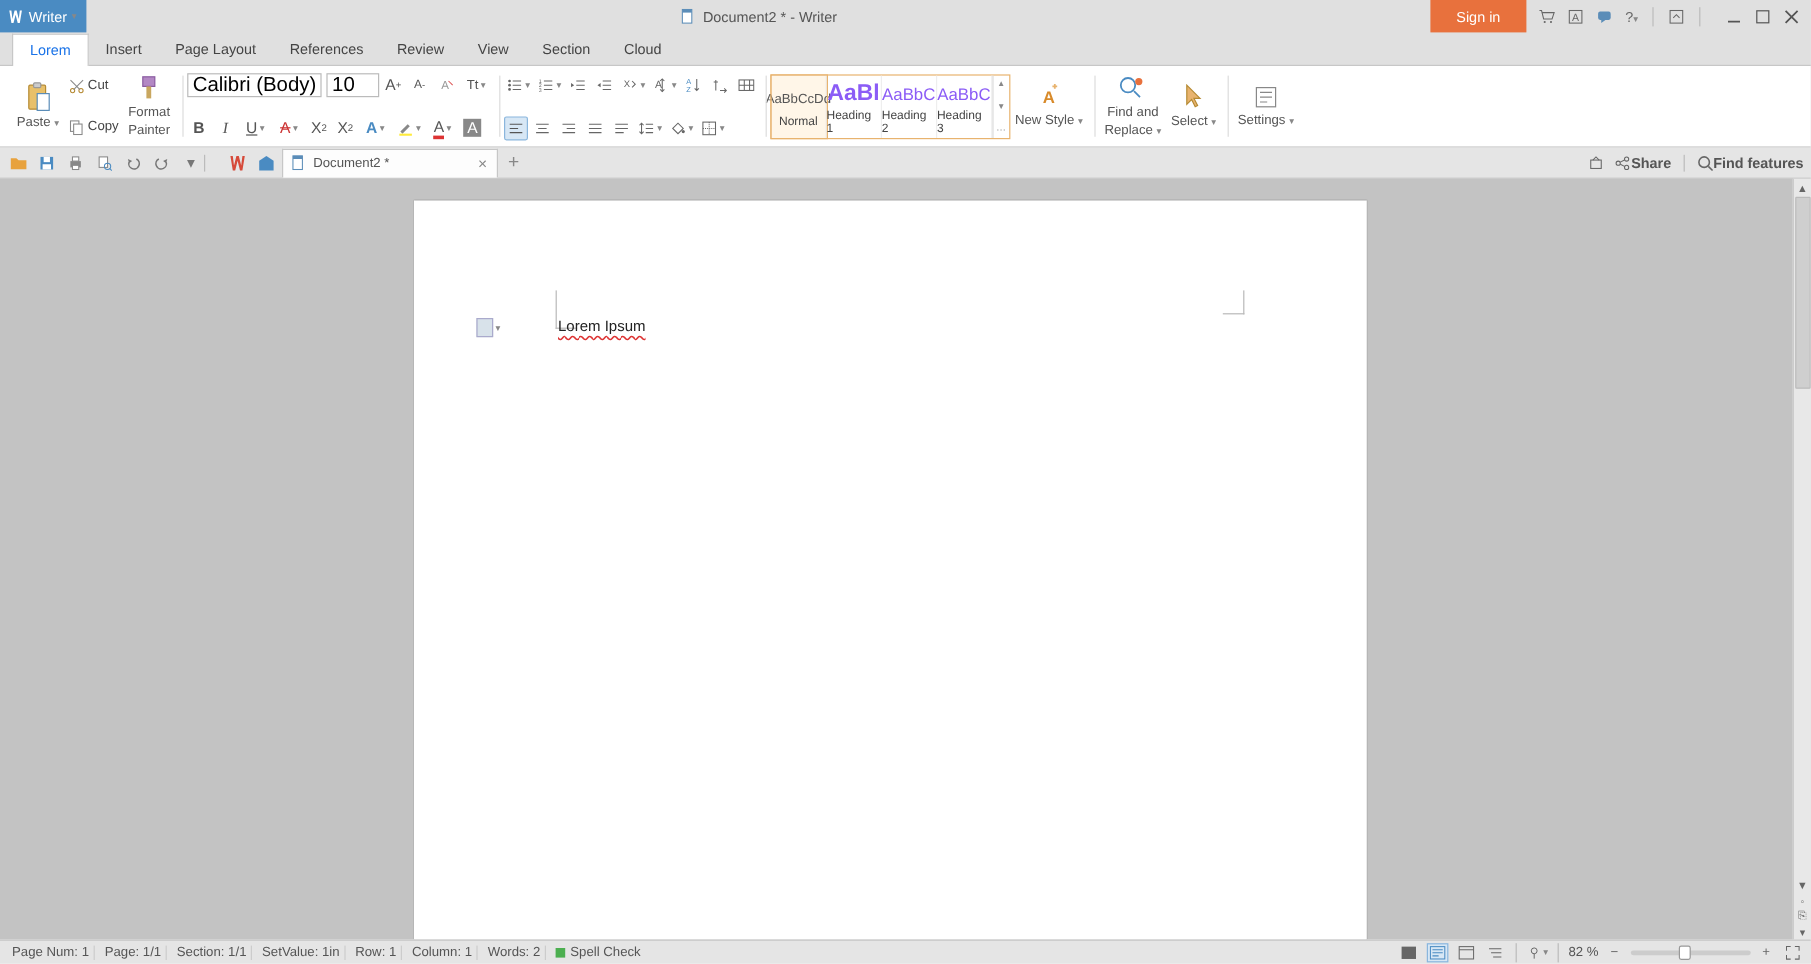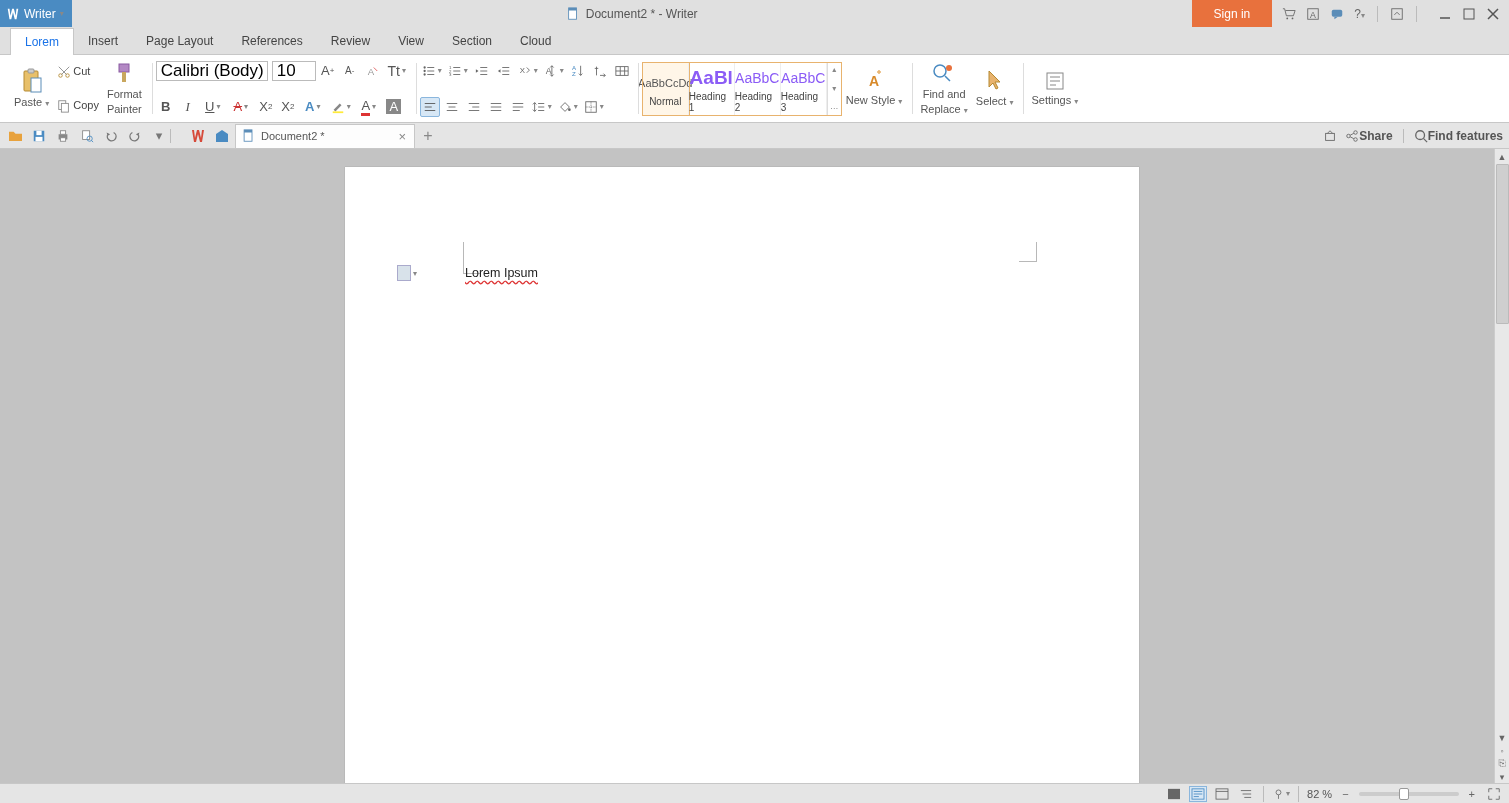--- a/index.html
+++ b/index.html
@@ -214,21 +214,21 @@
             <span style="font-size:10px">A</span>
             <sup style="font-size:8px">-</sup>
           </div>
         <div class="sbtn">
             <svg width="14" height="14" viewBox="0 0 16 16">
               <text x="3" y="12" font-size="11" fill="#999">A</text>
               <path d="M10 4 L14 8" stroke="#d55"></path>
             </svg>
           </div>
         <div class="sbtn dd" style="width:26px">
-            <span style="font-size:14px">Tt</span>
+            <span style="font-size:11px">Tt</span>
           </div>
       </div>
       <div class="row">
         <div class="sbtn">
             <b>B</b>
           </div>
         <div class="sbtn">
             <i style="font-family:serif">I</i>
           </div>
         <div class="sbtn dd" style="width:26px">
@@ -567,20 +567,30 @@
   <div class="thumb"></div>
   <div class="extra">
     <span>▼</span>
     <span>◦</span>
     <span>⎘</span>
     <span>▾</span>
   </div>
 </div>
 
 <div class="statusbar">
+  <div class="stat-l">
+    <span class="si">Page Num: 1</span>
+    <span class="si">Page: 1/1</span>
+    <span class="si">Section: 1/1</span>
+    <span class="si">SetValue: 1in</span>
+    <span class="si">Row: 1</span>
+    <span class="si">Column: 1</span>
+    <span class="si">Words: 2</span>
+    <span class="si"><span class="spell-sq"></span><span>Spell Check</span></span>
+  </div>
   <div class="stat-r">
     <span class="viewbtn">
         <svg width="14" height="12" viewBox="0 0 16 14">
           <rect x="1" y="1" width="14" height="12" fill="#666"></rect>
         </svg>
       </span>
     <span class="viewbtn act">
         <svg width="14" height="12" viewBox="0 0 16 14">
           <rect x="1" y="1" width="14" height="12" fill="none" stroke="#4a8bc2"></rect>
           <line x1="3" y1="4" x2="13" y2="4" stroke="#4a8bc2"></line>

